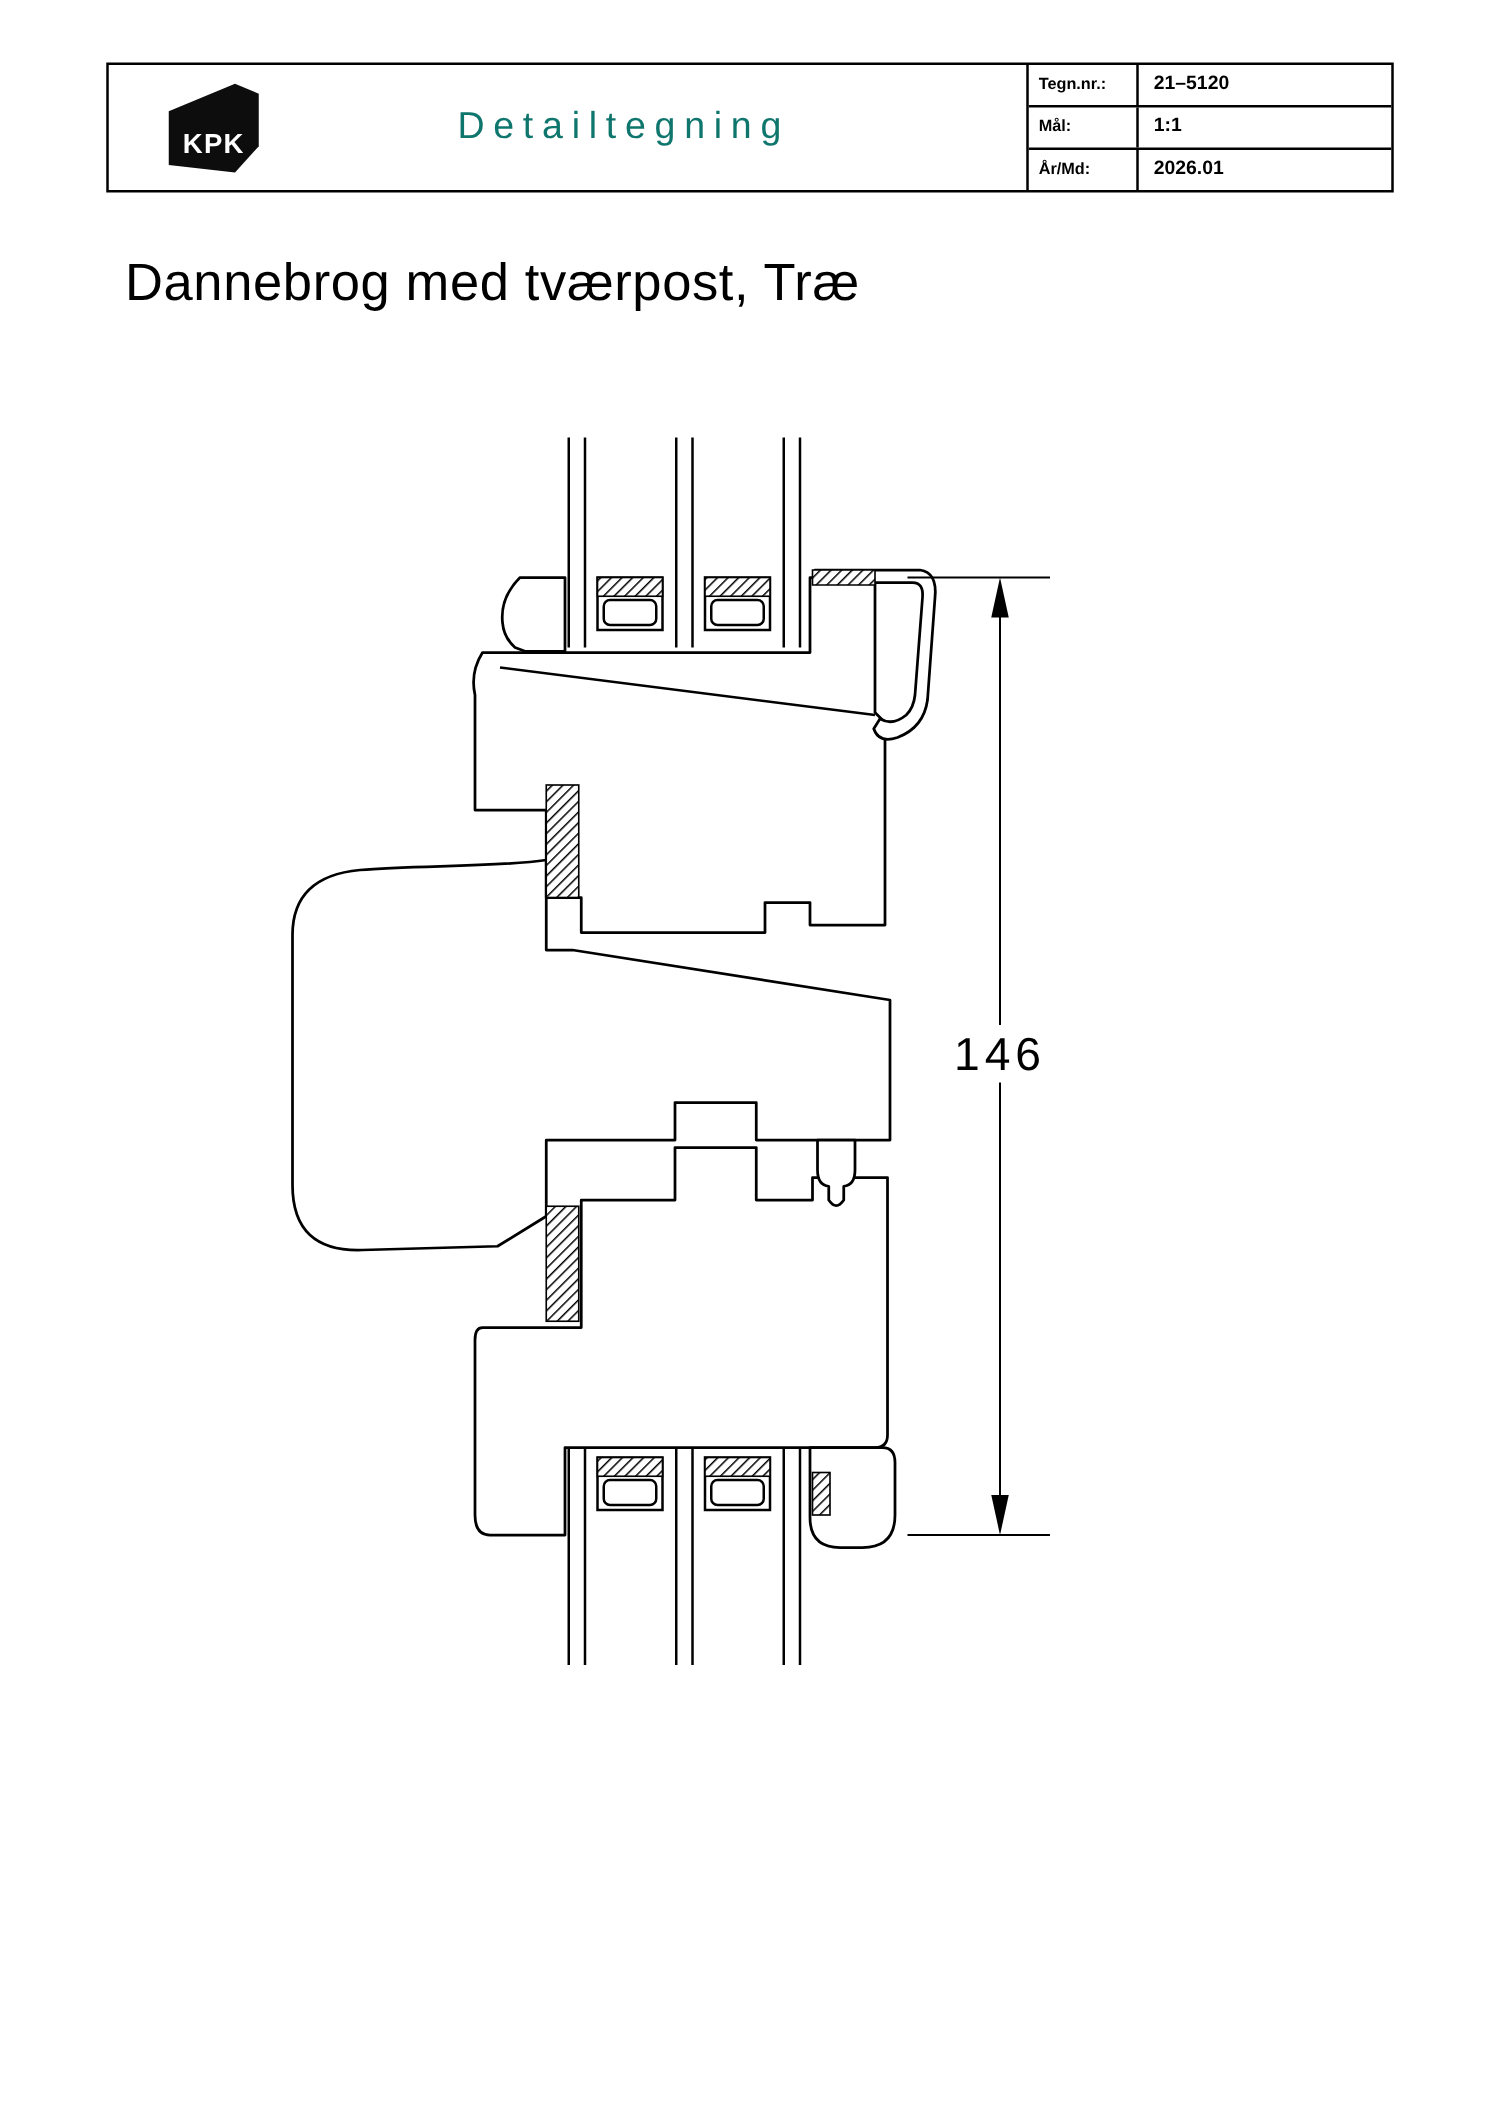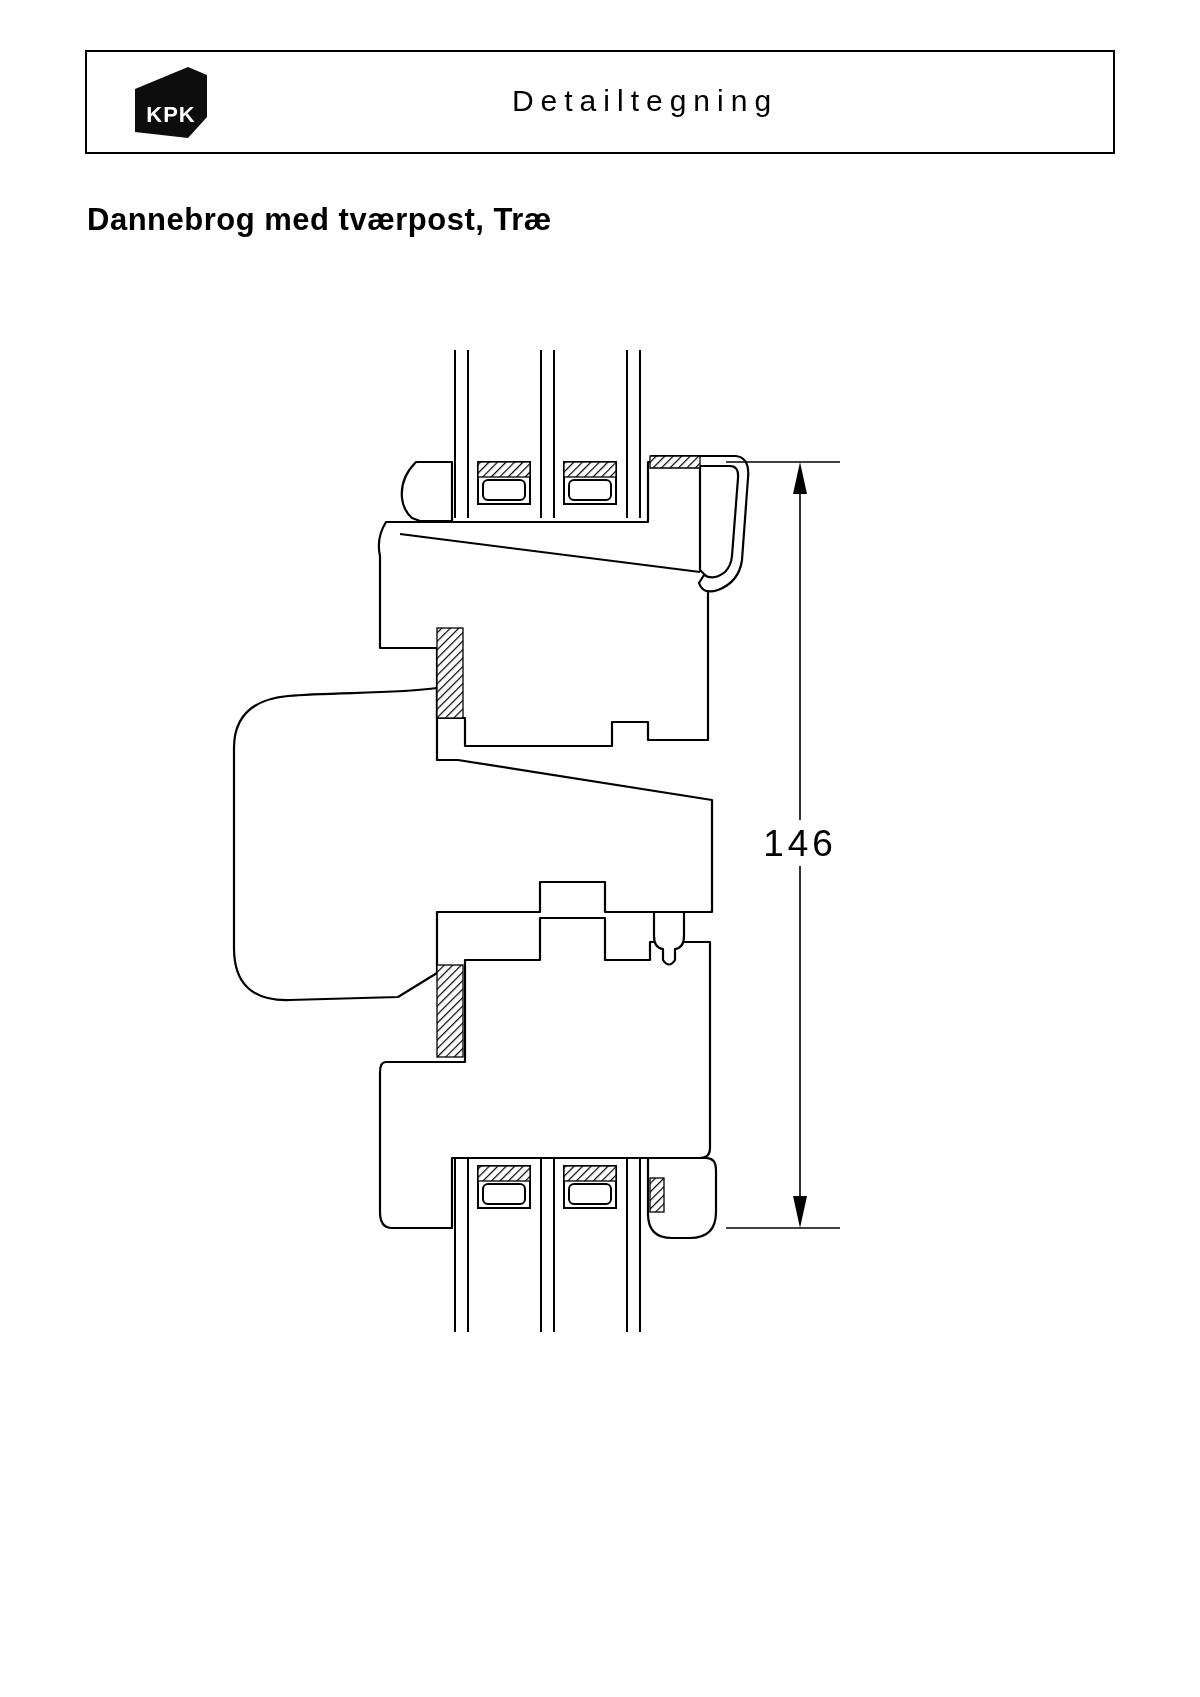--- a/index.html
+++ b/index.html
@@ -9,34 +9,34 @@
   }
   
   .header{
     position:absolute;left:85px;top:50px;width:1030px;height:104px;
     border:2.5px solid #000;display:flex;box-sizing:border-box;background:#fff;
   }
   .header-left{flex:1;position:relative;border-radius:24px;}
   .logo-svg{position:absolute;left:44px;top:12px;}
   .doc-type{
     position:absolute;left:0;right:0;top:32px;text-align:center;padding-left:90px;
-    font-size:30px;letter-spacing:7px;color:#000000;font-weight:400;
+    font-size:30px;letter-spacing:7px;color:#0f766e;font-weight:400;
   }
   .info-table{width:292px;border-left:2px solid #000;display:flex;flex-direction:column;box-sizing:border-box;}
   .info-row{flex:1;display:flex;border-bottom:2px solid #000;align-items:stretch;}
   .info-row:last-child{border-bottom:none;}
   .info-label{
     width:88px;border-right:2px solid #000;font-weight:bold;font-size:13px;
     padding:7px 2px 0 8px;box-sizing:border-box;white-space:nowrap;
   }
   .info-value{flex:1;font-weight:bold;font-size:15.5px;padding:6px 0 0 12px;}
   
   .title-text{
-    position:absolute;left:87px;top:202px;margin:0;
-    font-size:31px;font-weight:700;letter-spacing:0.5px;
+    position:absolute;left:100px;top:202px;margin:0;
+    font-size:42px;font-weight:400;letter-spacing:0.5px;
   }
   
   .drawing{position:absolute;left:0;top:0;width:1200px;height:1697px;}
   .ol{fill:#fff;stroke:#000;stroke-width:2.2;stroke-linejoin:round;}
   .ln{fill:none;stroke:#000;stroke-width:2;}
   .thin{fill:none;stroke:#000;stroke-width:1.6;}
   .hatchfill{fill:url(#hatch);stroke:#000;stroke-width:1.3;}
   .blk{fill:#000;stroke:none;}
   .dim-text{font-size:37px;letter-spacing:4px;text-anchor:middle;fill:#000;font-family:"Liberation Sans",sans-serif;}
   .logo-text{font-family:"Liberation Sans",sans-serif;font-weight:bold;font-size:22px;fill:#fff;letter-spacing:1px;}
@@ -48,20 +48,34 @@
 
   <div class="header">
     <div class="header-left">
       <svg class="logo-svg" width="80" height="78" viewBox="0 0 80 78">
         <path d="M4,25 L57,3 L76,11 L76,53 L57,74 L4,68 Z" fill="#0d0d0d"></path>
         <text class="logo-text" x="40" y="58" text-anchor="middle">KPK</text>
       </svg>
       <div class="doc-type">Detailtegning</div>
     </div>
 
+    <div class="info-table">
+      <div class="info-row">
+        <div class="info-label">Tegn.nr.:</div>
+        <div class="info-value">21–5120</div>
+      </div>
+      <div class="info-row">
+        <div class="info-label">Mål:</div>
+        <div class="info-value">1:1</div>
+      </div>
+      <div class="info-row">
+        <div class="info-label">År/Md:</div>
+        <div class="info-value">2026.01</div>
+      </div>
+    </div>
   </div>
 
   <h1 class="title-text">Dannebrog med tværpost, Træ</h1>
 
   <svg class="drawing" viewBox="0 0 1200 1697">
     <defs>
       <pattern id="hatch" patternUnits="userSpaceOnUse" width="6" height="6" patternTransform="rotate(45)">
         <rect width="6" height="6" fill="#fff"></rect>
         <line x1="0" y1="0" x2="0" y2="6" stroke="#000" stroke-width="2.4"></line>
       </pattern>

